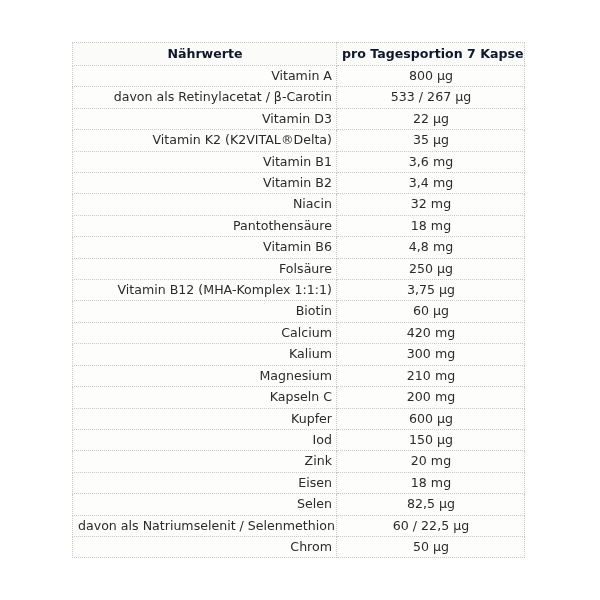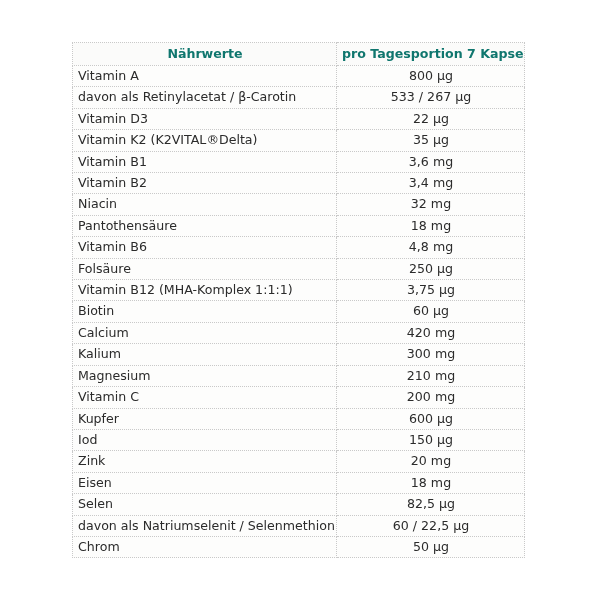--- a/index.html
+++ b/index.html
@@ -45,27 +45,27 @@
     white-space: nowrap;
     overflow: hidden;
     vertical-align: middle;
   }
 
   table.nutrition thead th {
     font-weight: bold;
     background: #fbfbfa;
     height: 22px;
     line-height: 22px;
-    color: #0f766e;
+    color: #0f172a;
   }
 
   th.head-label { text-align: center; }
   th.head-value { text-align: left; }
 
-  td.cell-label { text-align: left; }
+  td.cell-label { text-align: right; }
   td.cell-value { text-align: center; }
 </style>
 </head>
 <body>
 
 <div id="nutrition-table-wrap">
   <table class="nutrition">
     <colgroup>
       <col class="col-label">
       <col class="col-value">
@@ -131,21 +131,21 @@
         </tr>
         <tr>
           <td class="cell-label">Kalium</td>
           <td class="cell-value">300 mg</td>
         </tr>
         <tr>
           <td class="cell-label">Magnesium</td>
           <td class="cell-value">210 mg</td>
         </tr>
         <tr>
-          <td class="cell-label">Vitamin C</td>
+          <td class="cell-label">Kapseln C</td>
           <td class="cell-value">200 mg</td>
         </tr>
         <tr>
           <td class="cell-label">Kupfer</td>
           <td class="cell-value">600 µg</td>
         </tr>
         <tr>
           <td class="cell-label">Iod</td>
           <td class="cell-value">150 µg</td>
         </tr>

